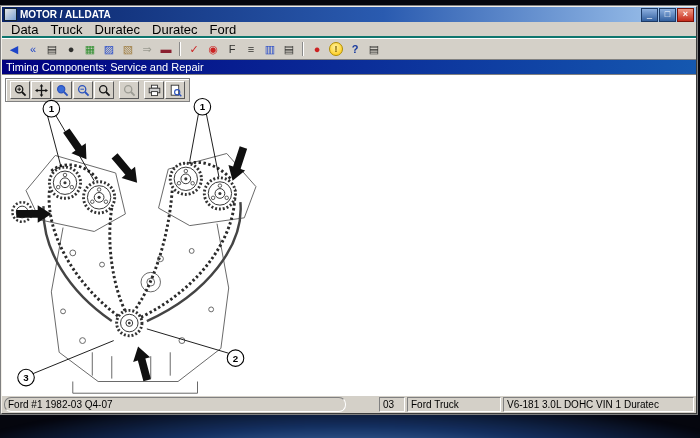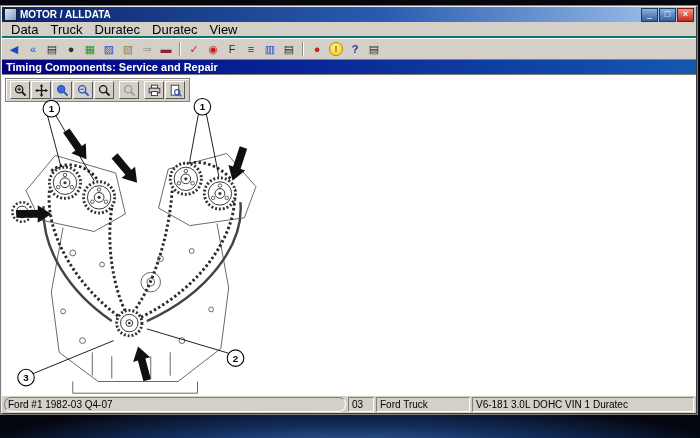--- a/index.html
+++ b/index.html
@@ -30,36 +30,36 @@
   .tbico{width:18px;height:17px;display:inline-flex;align-items:center;justify-content:center;
          font-size:11px;line-height:16px;cursor:default;}
   .tbsep{width:1px;height:14px;background:#8a8a8a;border-right:1px solid #fff;margin:0 3px;}
   .cb{color:#1f45c8;} .cd{color:#30302e;} .cg{color:#2f8f2f;} .cm{color:#8a2030;}
   .cr{color:#cc2222;} .cgr{color:#9a9a90;} .ct{color:#9c7a3c;}
   .bulb{background:radial-gradient(circle at 45% 35%,#fff3a0,#ffd22e 70%);border:1px solid #b08d00;
         border-radius:50%;width:12px;height:12px;color:#7a5b00;font-weight:bold;font-size:9px;}
   .chelp{color:#16389e;font-weight:bold;}
   
   .sechdr{height:14px;flex:0 0 14px;background:linear-gradient(90deg,#000080,#1558b0);color:#fff;
-          font-size:11px;line-height:14px;padding:0 4px;white-space:nowrap;font-weight:bold;}
+          font-size:11px;line-height:14px;padding:0 4px;white-space:nowrap;}
   
   .content{flex:1;background:#fff;position:relative;overflow:hidden;border-top:1px solid #808080;}
   .zoombar{position:absolute;left:3px;top:3px;display:flex;align-items:center;gap:1px;
            padding:2px 4px;background:#d4d0c8;border:1px solid #808080;box-shadow:inset 1px 1px 0 #fff;}
   .zbtn{width:18px;height:16px;background:#d4d0c8;border:1px solid;border-color:#fff #5a5a5a #5a5a5a #fff;
         display:flex;align-items:center;justify-content:center;color:#161616;cursor:default;}
   .zbtn.blue{color:#2a52be;}
   .zbtn.dis{color:#9c9c94;}
   .zsep{width:3px;height:14px;}
   .diagram{position:absolute;left:0;top:22px;}
   
   .statusbar{height:15px;flex:0 0 15px;display:flex;gap:2px;padding:1px 2px;background:#d4d0c8;font-size:10px;}
   .spanel{border:1px solid;border-color:#808080 #fff #fff #808080;padding:0 3px;display:flex;align-items:center;
           white-space:nowrap;overflow:hidden;background:#d4d0c8;color:#000;}
-  .sp1{width:334px;flex:0 0 334px;border-radius:7px;} .sp2{width:18px;flex:0 0 18px;} .sp3{width:86px;flex:0 0 86px;}
+  .sp1{width:334px;flex:0 0 334px;border-radius:7px;} .sp2{width:18px;flex:0 0 18px;margin-left:31px;} .sp3{width:86px;flex:0 0 86px;}
   .sp4{width:86px;flex:0 0 86px;} .sp5{flex:1;}
 </style>
 </head>
 <body>
 
 <div class="desktop">
   <div class="glow"></div>
 
   <div class="window">
 
@@ -71,21 +71,21 @@
         <span class="wbtn">□</span>
         <span class="wbtn close">×</span>
       </span>
     </div>
 
     <div class="menubar">
       <span class="menu-item">Data</span>
       <span class="menu-item">Truck</span>
       <span class="menu-item">Duratec</span>
       <span class="menu-item">Duratec</span>
-      <span class="menu-item">View</span>
+      <span class="menu-item">Ford</span>
     </div>
 
     <div class="toolbar">
       <span class="tbico cb">◀</span>
       <span class="tbico cb">«</span>
       <span class="tbico cd">▤</span>
       <span class="tbico cd">●</span>
       <span class="tbico cg">▦</span>
       <span class="tbico cb">▨</span>
       <span class="tbico ct">▧</span>

